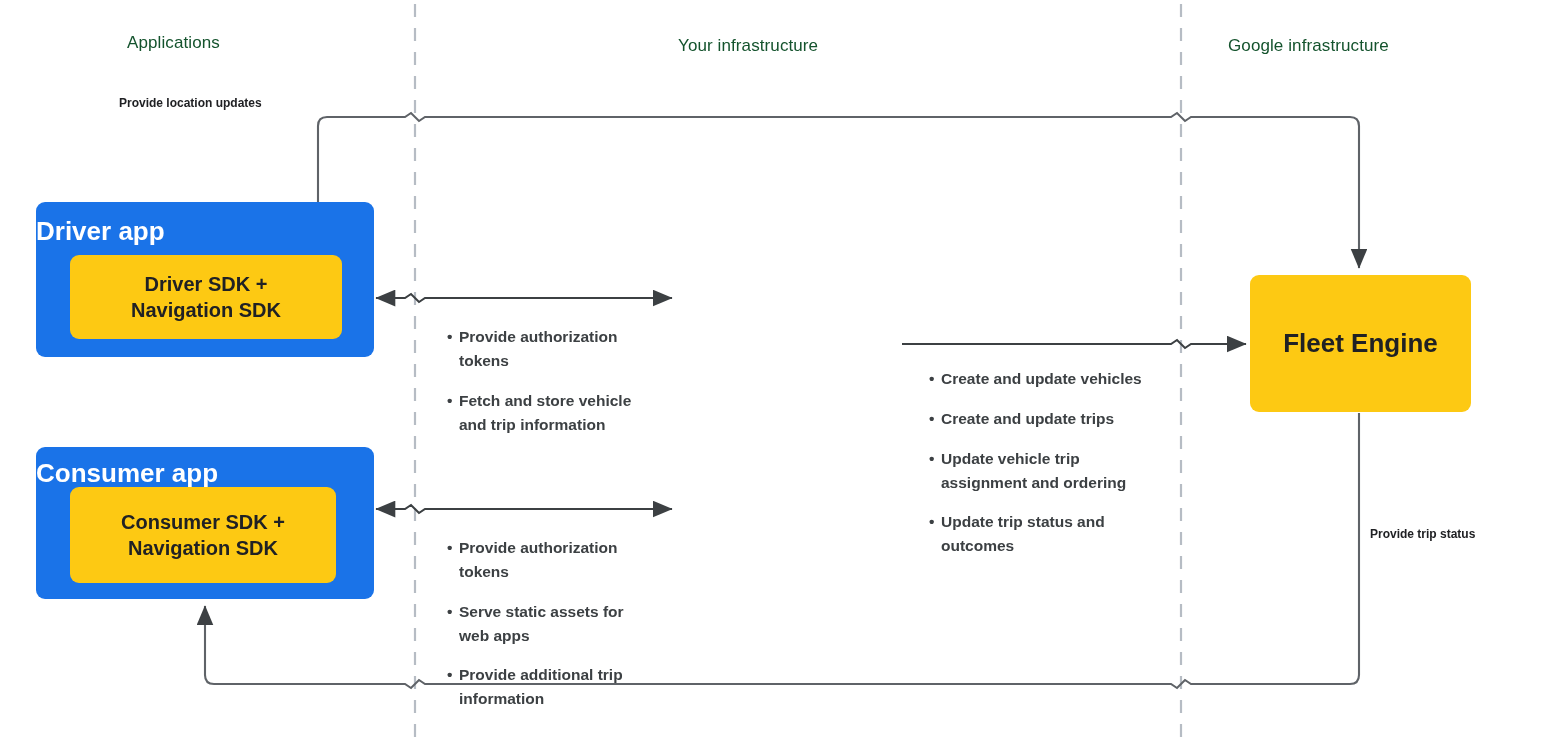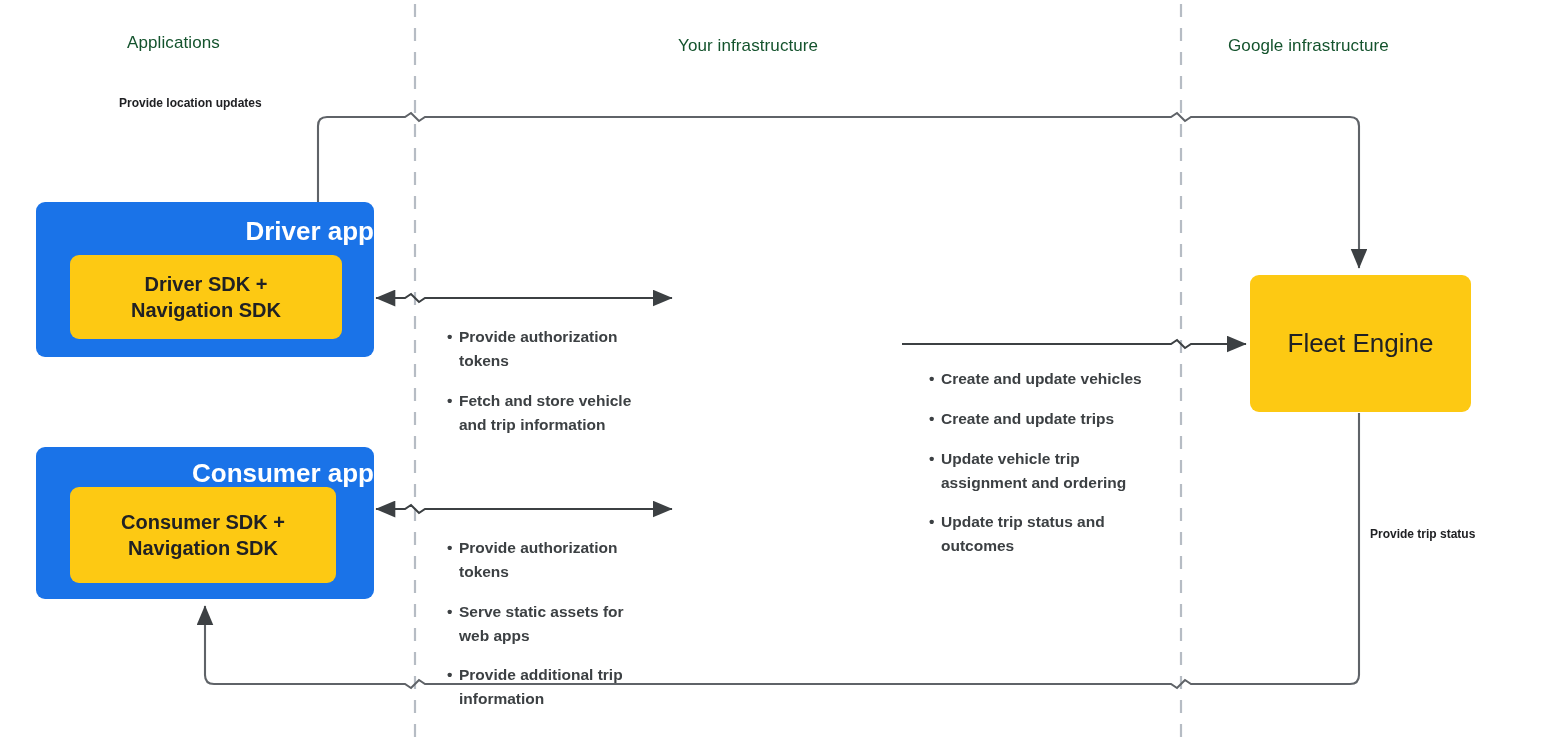--- a/index.html
+++ b/index.html
@@ -43,21 +43,21 @@
   .app-box {
     position: absolute;
     background: #1a73e8;
     border-radius: 9px;
     box-sizing: border-box;
   }
   .app-box-title {
     position: absolute;
     left: 0;
     width: 100%;
-    text-align: right;
+    text-align: left;
     color: #ffffff;
     font-size: 26px;
     font-weight: bold;
     white-space: nowrap;
   }
   .sdk-box {
     position: absolute;
     background: #fdc913;
     border-radius: 9px;
     color: #202124;
@@ -99,21 +99,21 @@
   #box-fleet-engine {
     position: absolute;
     left: 1250px; top: 275px; width: 221px; height: 137px;
     background: #fdc913;
     border-radius: 9px;
     display: flex;
     align-items: center;
     justify-content: center;
     color: #202124;
     font-size: 26px;
-    font-weight: normal;
+    font-weight: bold;
     white-space: nowrap;
   }
 
   
   .edge-label {
     position: absolute;
     font-size: 12px;
     font-weight: bold;
     color: #202124;
     white-space: nowrap;

